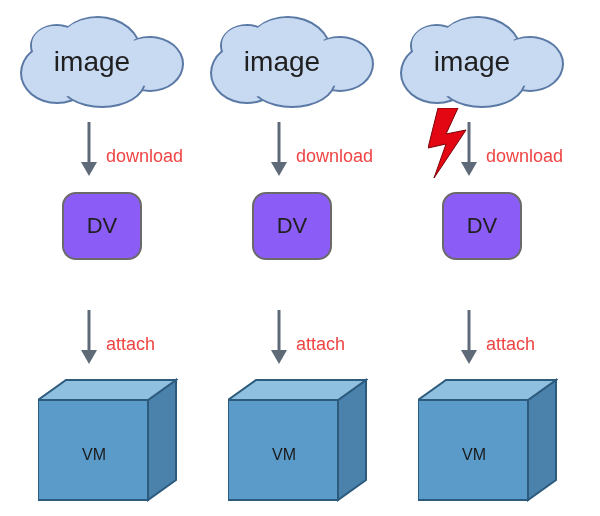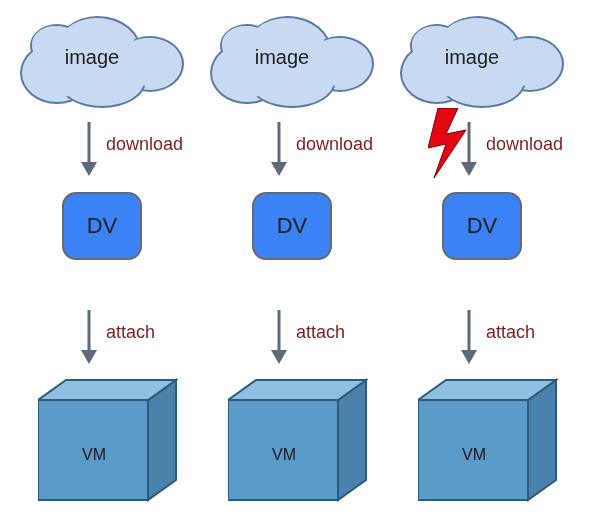--- a/index.html
+++ b/index.html
@@ -52,21 +52,21 @@
   .cloud .m1 { width: 66px; height: 54px; left: 3px;  top: 30px; }
   .cloud .m2 { width: 80px; height: 66px; left: 36px; top: 4px; }
   .cloud .m3 { width: 60px; height: 48px; left: 98px; top: 24px; }
   .cloud .m4 { width: 80px; height: 46px; left: 40px; top: 42px; }
   .cloud .m5 { width: 46px; height: 36px; left: 12px; top: 12px; }
   .cloud .label {
     position: absolute;
     left: 0; right: 16px;
     top: 32px;
     text-align: center;
-    font-size: 20px;
+    font-size: 28px;
     color: #202020;
     z-index: 5;
   }
 
   
   .arrow-block {
     position: absolute;
     left: 0;
     width: 200px;
     text-align: center;
@@ -76,34 +76,34 @@
   .arrow-svg {
     position: absolute;
     left: 74px;
     top: 0;
     width: 30px;
     height: 60px;
   }
   .arrow-label {
     position: absolute;
     left: 106px;
-    top: 16px;
+    top: 28px;
     font-size: 18px;
-    color: #7f1d1d;
+    color: #ef4444;
     text-align: center;
   }
 
   
   .dvbox {
     position: absolute;
     top: 192px;
     left: 62px;
     width: 76px;
     height: 64px;
-    background: #3b82f6;
+    background: #8b5cf6;
     border: 2px solid #6a6a6a;
     border-radius: 14px;
     display: flex;
     align-items: center;
     justify-content: center;
     font-size: 22px;
     color: #202020;
   }
 
   

